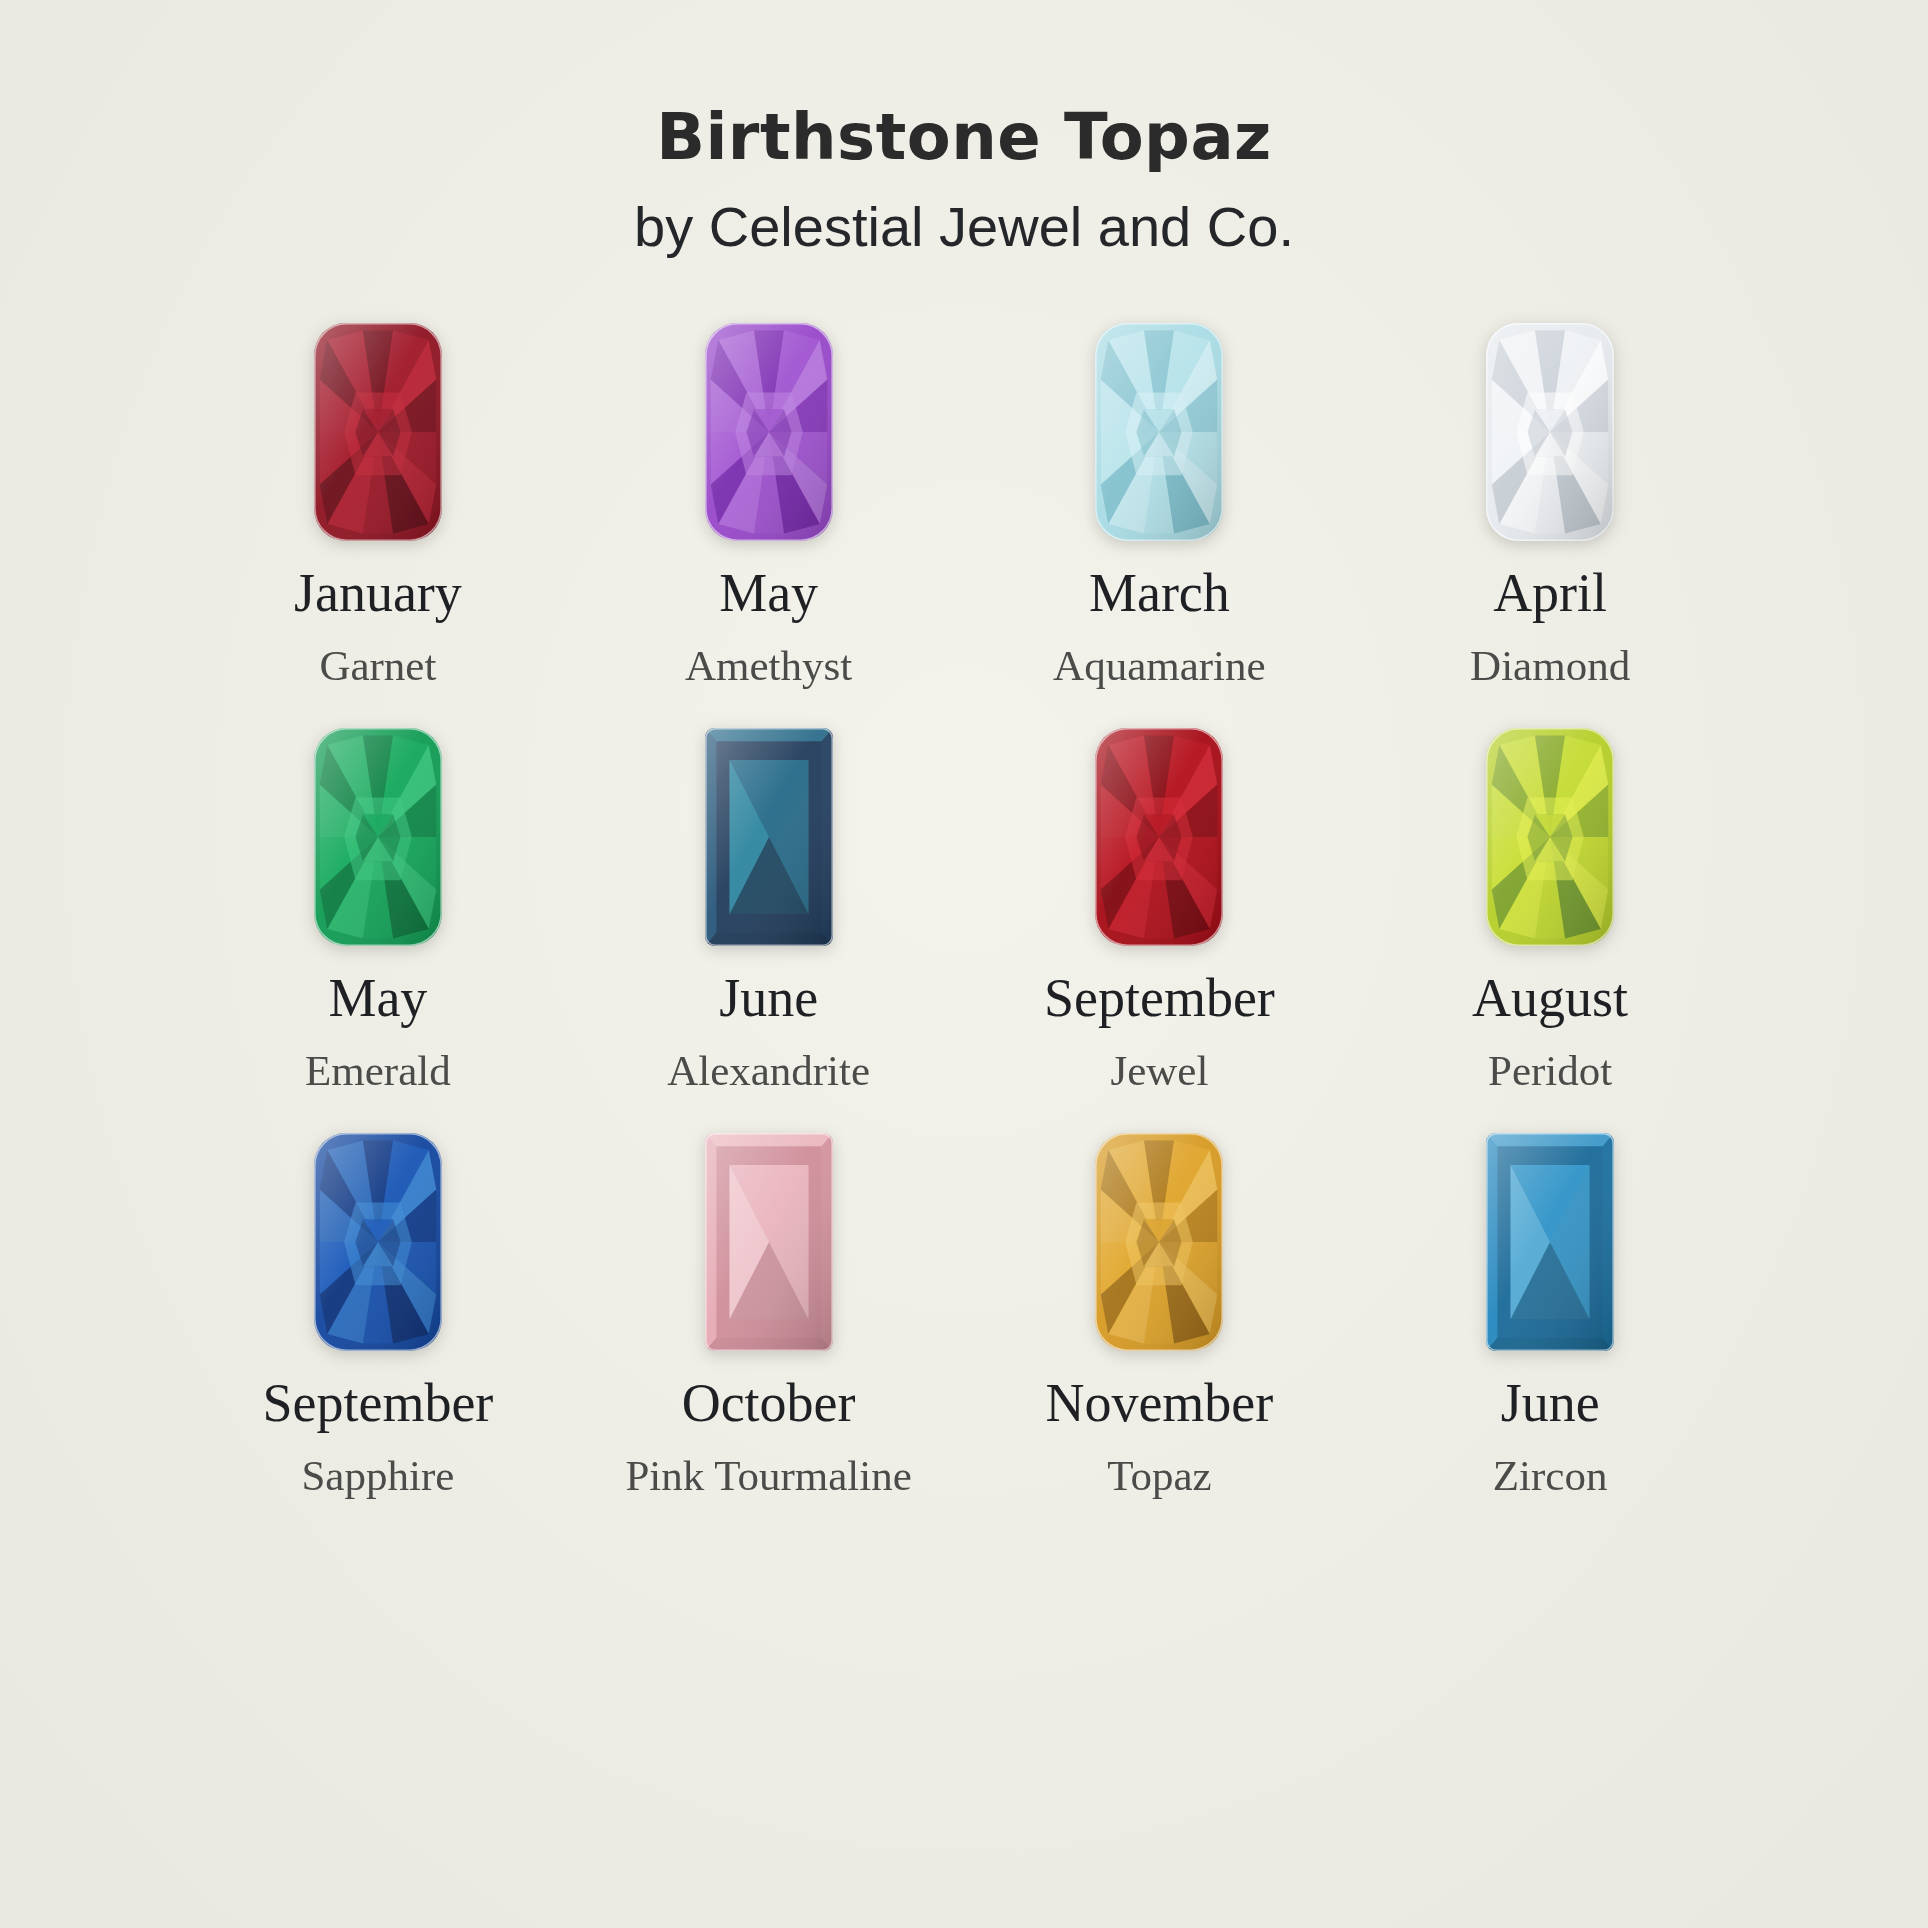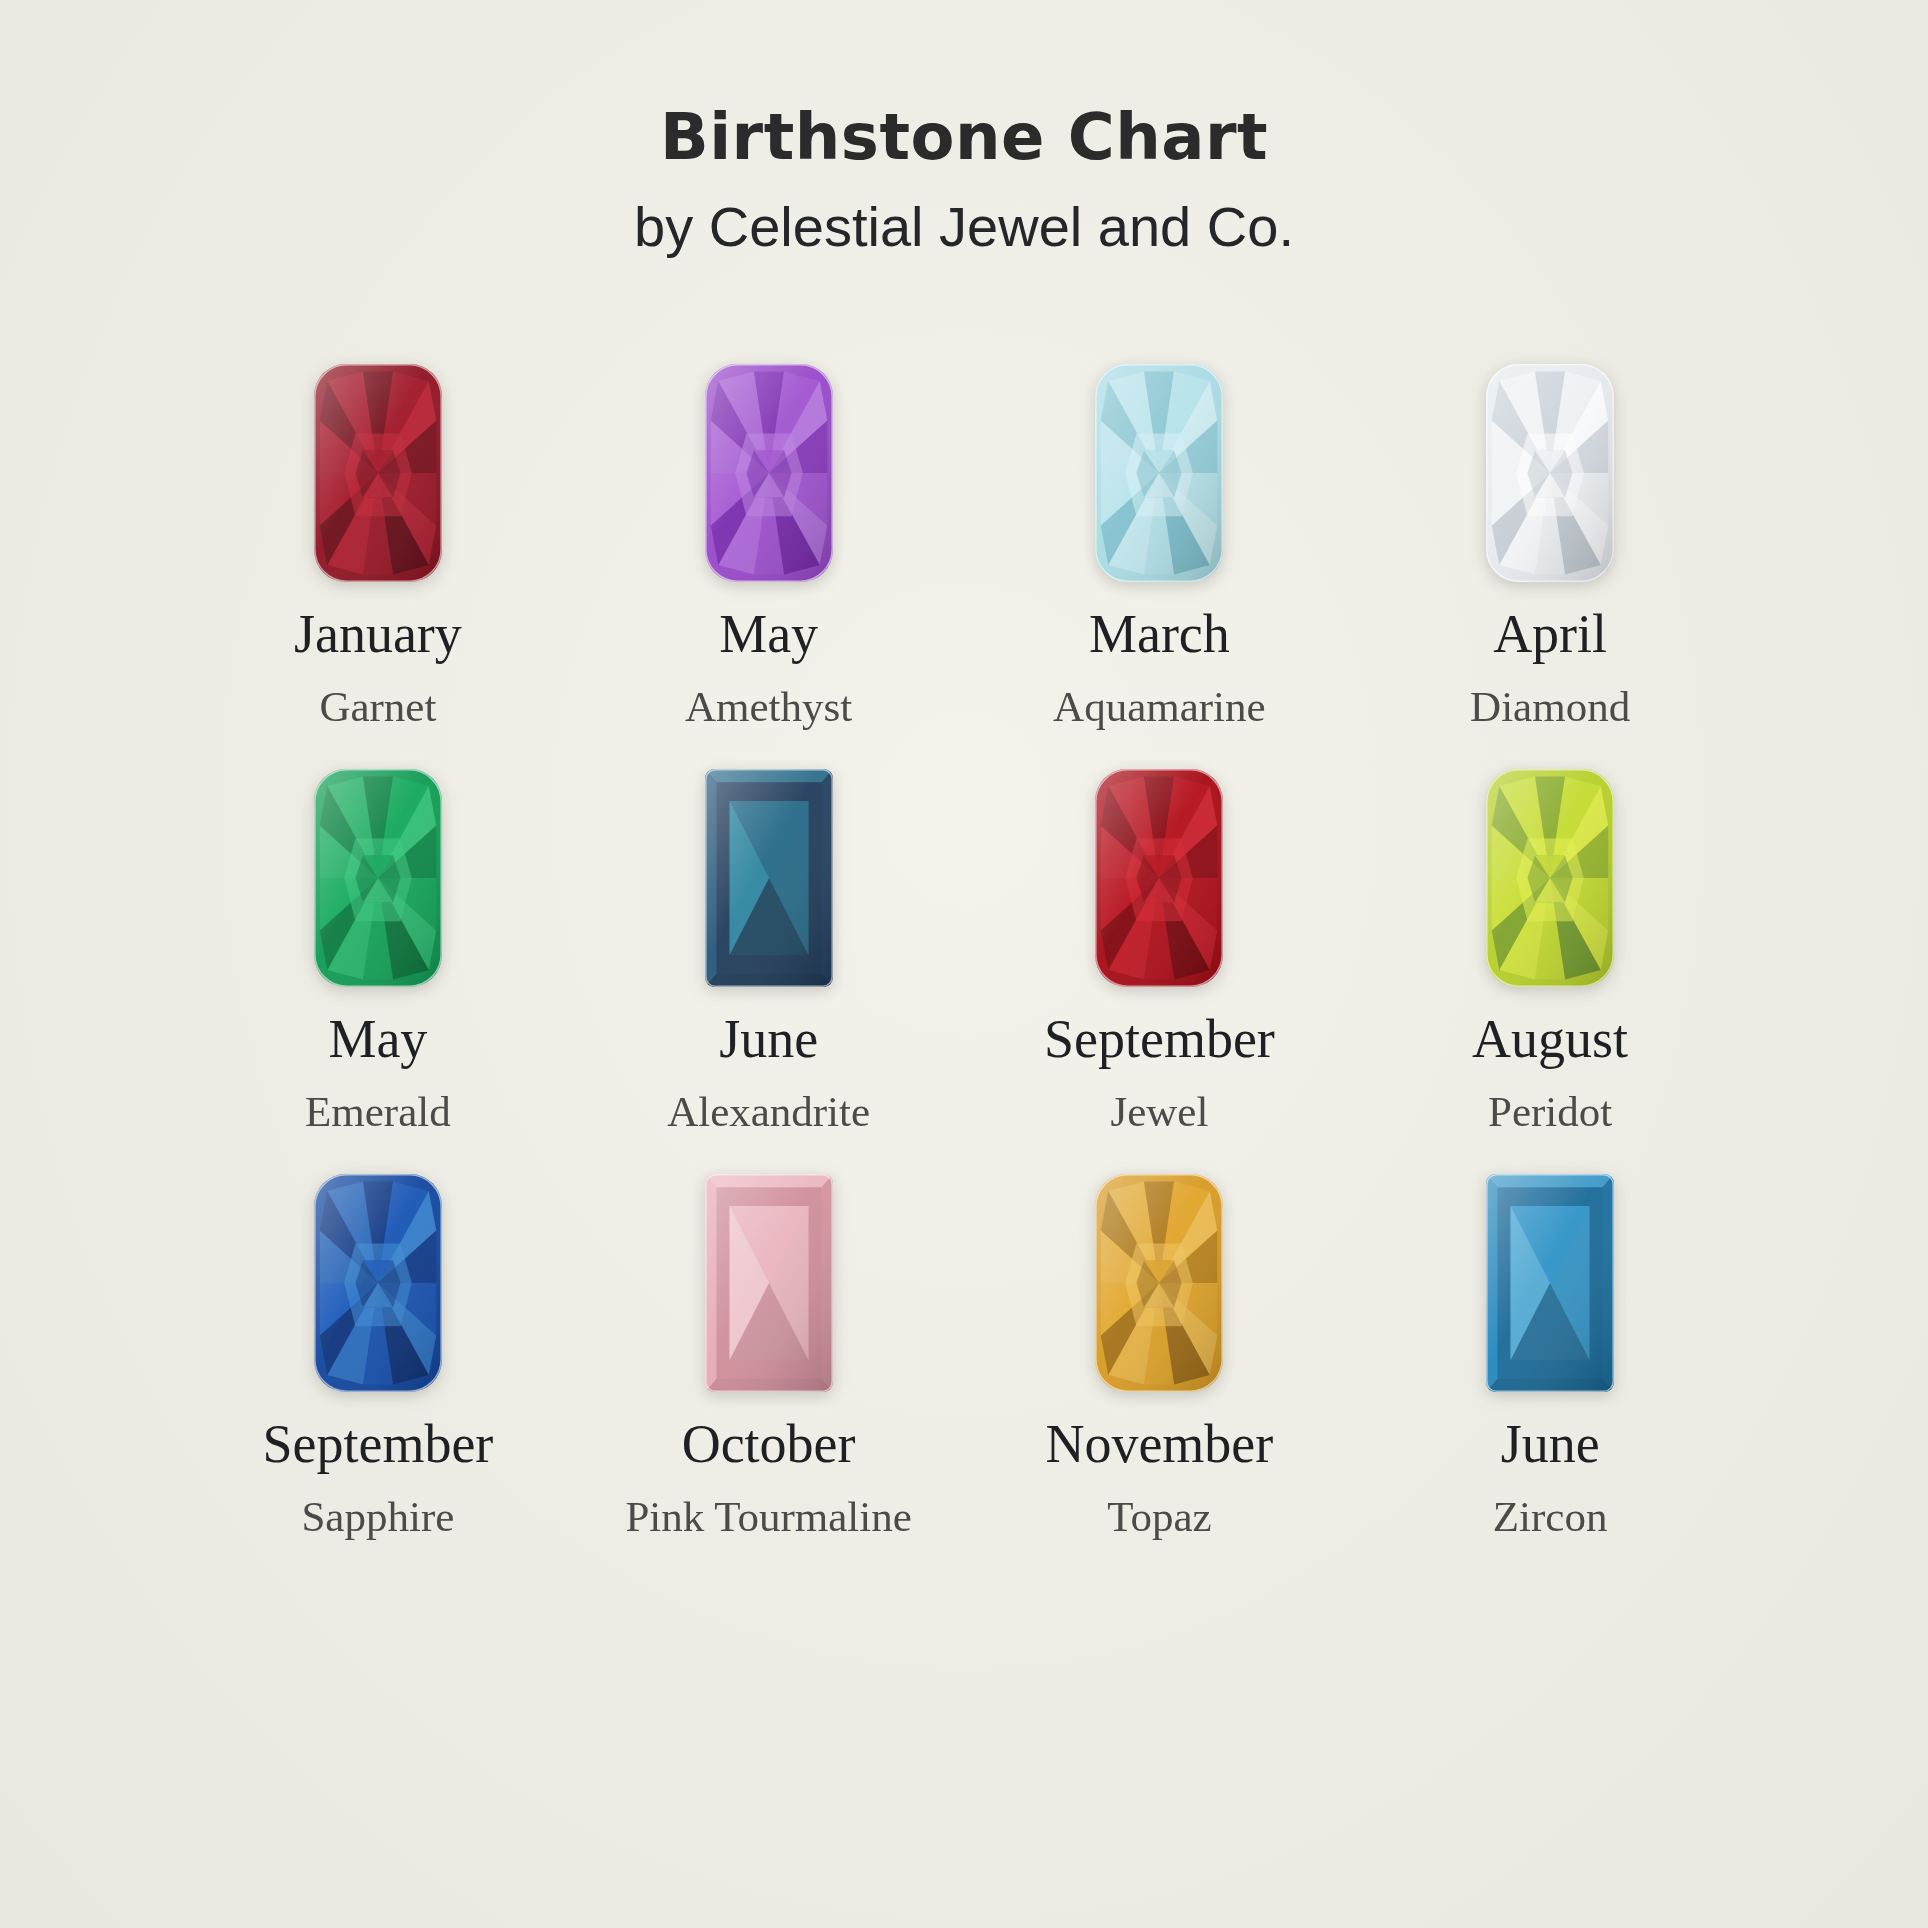--- a/index.html
+++ b/index.html
@@ -48,21 +48,21 @@
     grid-template-columns: repeat(4, 1fr);
     grid-template-rows: repeat(3, 1fr);
     row-gap: 0px;
   }
   .cell {
     position: relative;
     height: 405px;
     display: flex;
     flex-direction: column;
     align-items: center;
-    justify-content: flex-end;
+    justify-content: flex-start;
   }
   .gem-wrap {
     height: 218px;
     display: flex;
     align-items: center;
     justify-content: center;
   }
   .gem {
     position: relative;
     width: 128px;
@@ -88,21 +88,21 @@
     line-height: 1;
     white-space: nowrap;
   }
 </style>
 </head>
 <body>
 
 <div class="page">
 
   <div class="header">
-    <div class="title">Birthstone Chart</div>
+    <div class="title">Birthstone Topaz</div>
     <div class="subtitle">by Celestial Jewel and Co.</div>
   </div>
 
   <div class="grid" id="grid">
       <div class="cell">
         <div class="gem-wrap">
           <div class="gem">
             <svg width="128" height="218" viewBox="0 0 136 232">
               <defs>
                 <clipPath id="clip0">

